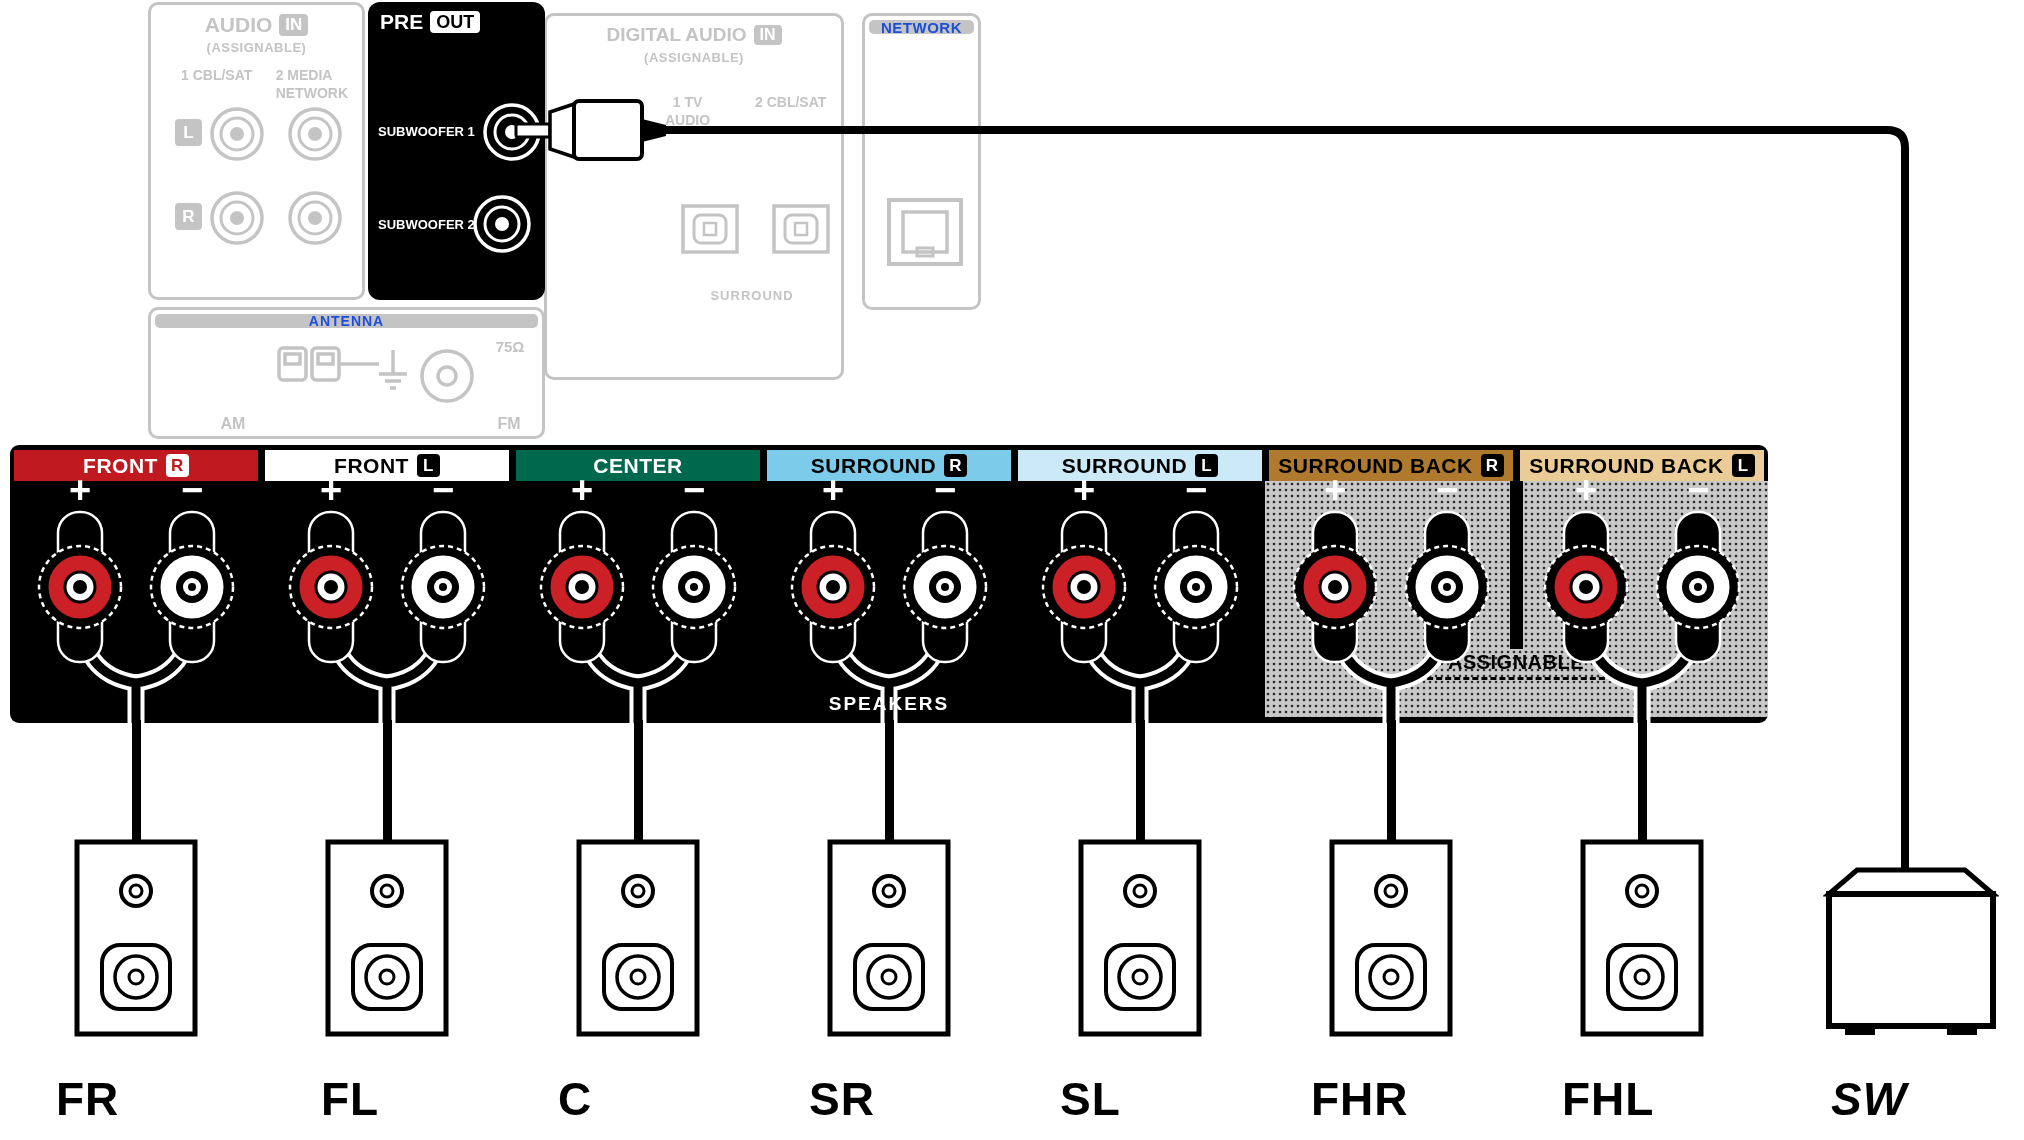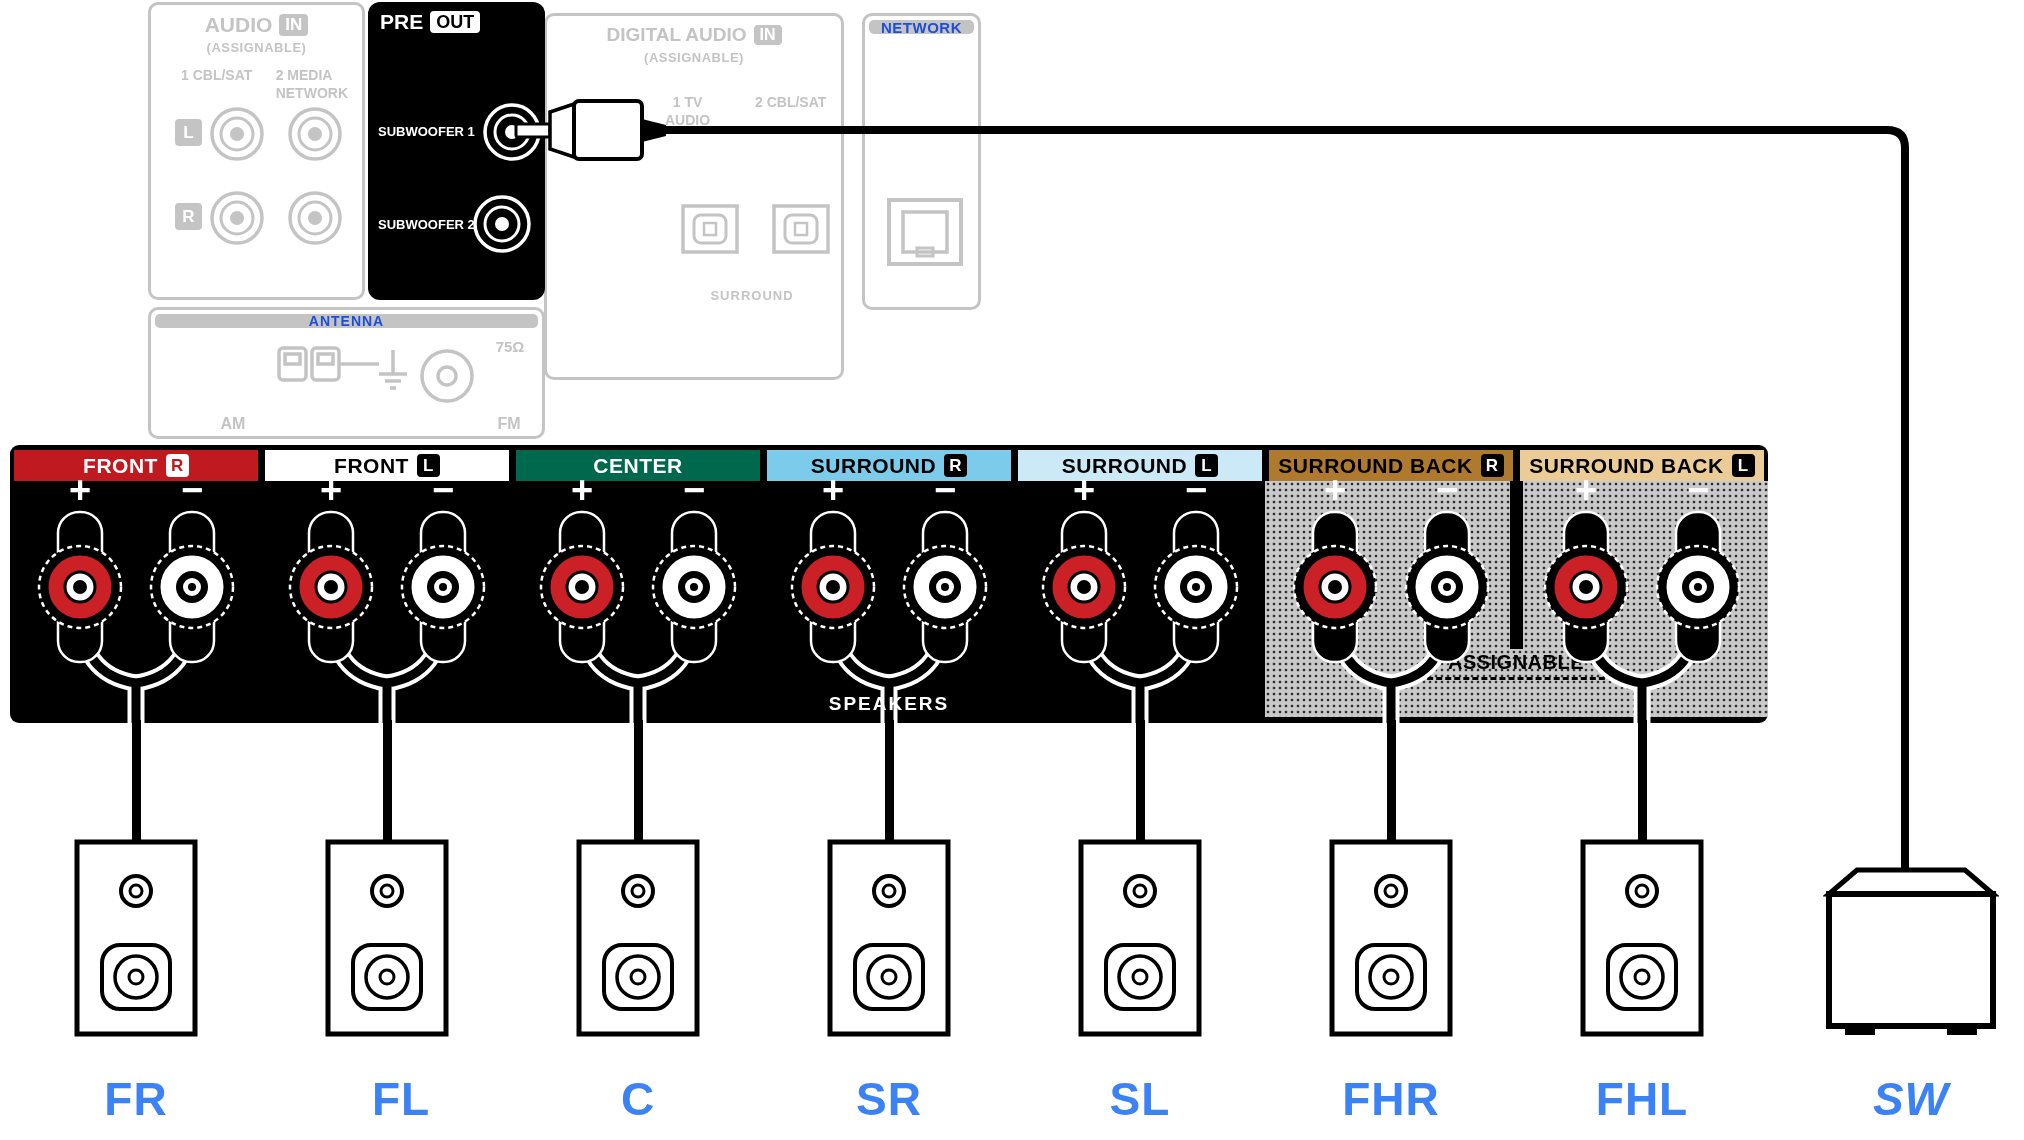--- a/index.html
+++ b/index.html
@@ -32,21 +32,21 @@
   .sec{position:absolute;top:0;width:244px;height:278px}
   .sec-bar{position:absolute;top:5px;left:0;right:0;height:31px;display:flex;align-items:center;justify-content:center;gap:8px;font-size:21px;font-weight:bold;letter-spacing:.5px}
   .chan-badge{display:inline-flex;width:23px;height:23px;border-radius:4px;align-items:center;justify-content:center;font-size:17px;font-weight:bold}
   .pm{position:absolute;top:26px;width:40px;height:38px;line-height:38px;text-align:center;color:#fff;font-size:38px;font-weight:bold}
   .posts{position:absolute;top:60px;left:0;width:244px;height:165px}
   #speakers-word{position:absolute;left:0;right:0;top:248px;text-align:center;color:#fff;font-size:19px;font-weight:bold;letter-spacing:2px}
 
   
   .wire-drop{position:absolute;width:9px;background:#000}
   .spk{position:absolute}
-  .spk-label{position:absolute;top:1072px;width:160px;text-align:center;font-size:46px;font-weight:800;color:#3b82f6;letter-spacing:1px}
+  .spk-label{position:absolute;top:1072px;width:160px;text-align:left;font-size:46px;font-weight:800;color:#000000;letter-spacing:1px}
   svg{display:block}
 </style>
 </head>
 <body>
 
 <div id="canvas">
 
   <div class="gray-panel" style="left:148px;top:2px;width:217px;height:298px">
     <div class="panel-title" style="top:8px;font-size:21px">
       <span>AUDIO</span>

